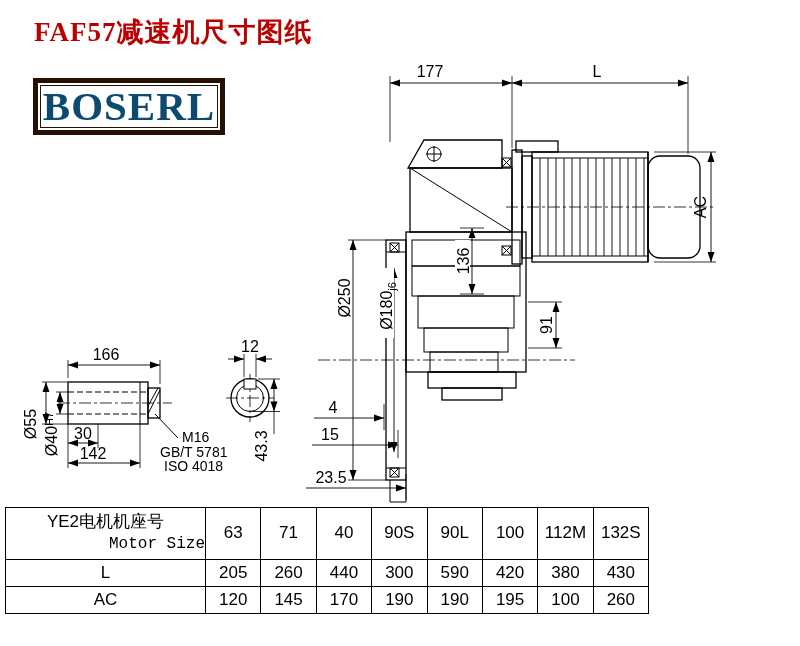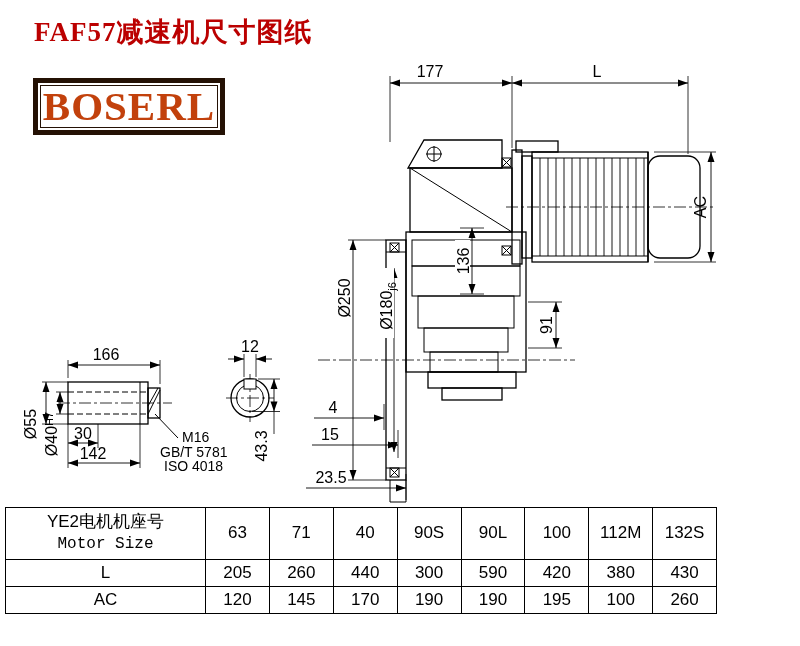--- a/index.html
+++ b/index.html
@@ -11,45 +11,45 @@
     color:#bb0000; font-size:27px; font-weight:bold; letter-spacing:1px;
     font-family:Liberation Serif, serif; white-space:nowrap;
   }
   .logo-box {
     position:absolute; left:33px; top:78px; width:192px; height:57px;
     background:#fff; border:5px solid #241104;
     box-shadow: inset 0 0 0 2px #ffffff, inset 0 0 0 3px #241104;
     display:flex; align-items:center; justify-content:center;
   }
   .logo-box span {
-    color:#c2410c; font-family:"Liberation Serif",serif;
+    color:#0c4a6e; font-family:"Liberation Serif",serif;
     font-size:41px; font-weight:bold; letter-spacing:1px; line-height:1;
   }
 
   svg.drawing { position:absolute; left:0; top:0; }
   svg .part { fill:none; stroke:#000; stroke-width:1.3; }
   svg .thin { fill:none; stroke:#000; stroke-width:1; }
   svg .dim  { fill:none; stroke:#000; stroke-width:0.9; }
   svg .ext  { fill:none; stroke:#000; stroke-width:0.8; }
   svg .cl   { fill:none; stroke:#000; stroke-width:0.8; stroke-dasharray:12 3 3 3; }
   svg .hid  { fill:none; stroke:#000; stroke-width:1; stroke-dasharray:6 3; }
   svg .halo { fill:#ffffff; stroke:none; }
   svg text  { font-family:"Liberation Sans",sans-serif; font-size:16px; fill:#000; }
   svg text.sm { font-size:14px; }
 
   table.dim-table {
-    position:absolute; left:5px; top:507px; width:712px;
+    position:absolute; left:5px; top:507px; width:644px;
     border-collapse:collapse; table-layout:fixed;
   }
   .dim-table td {
     border:1.6px solid #000; text-align:center; vertical-align:middle;
     font-size:17px; color:#000; height:27px; padding:1px 0;
   }
   .dim-table td.hdr { height:52px; line-height:1.35; font-size:17px; }
-  .dim-table td.hdr .en { font-family:"Liberation Mono",monospace; font-size:16px; }
+  .dim-table td.hdr .en { font-family:"Liberation Mono",monospace; font-size:16px;text-align:right; }
 </style>
 </head>
 <body>
 
 <svg class="drawing" width="800" height="506" viewBox="0 0 800 506">
   <defs>
     <marker id="arr" markerWidth="12" markerHeight="9" refX="11" refY="4.5" orient="auto-start-reverse" markerUnits="userSpaceOnUse">
       <path d="M1,1 L11,4.5 L1,8 Z" fill="#000"></path>
     </marker>
   </defs>

